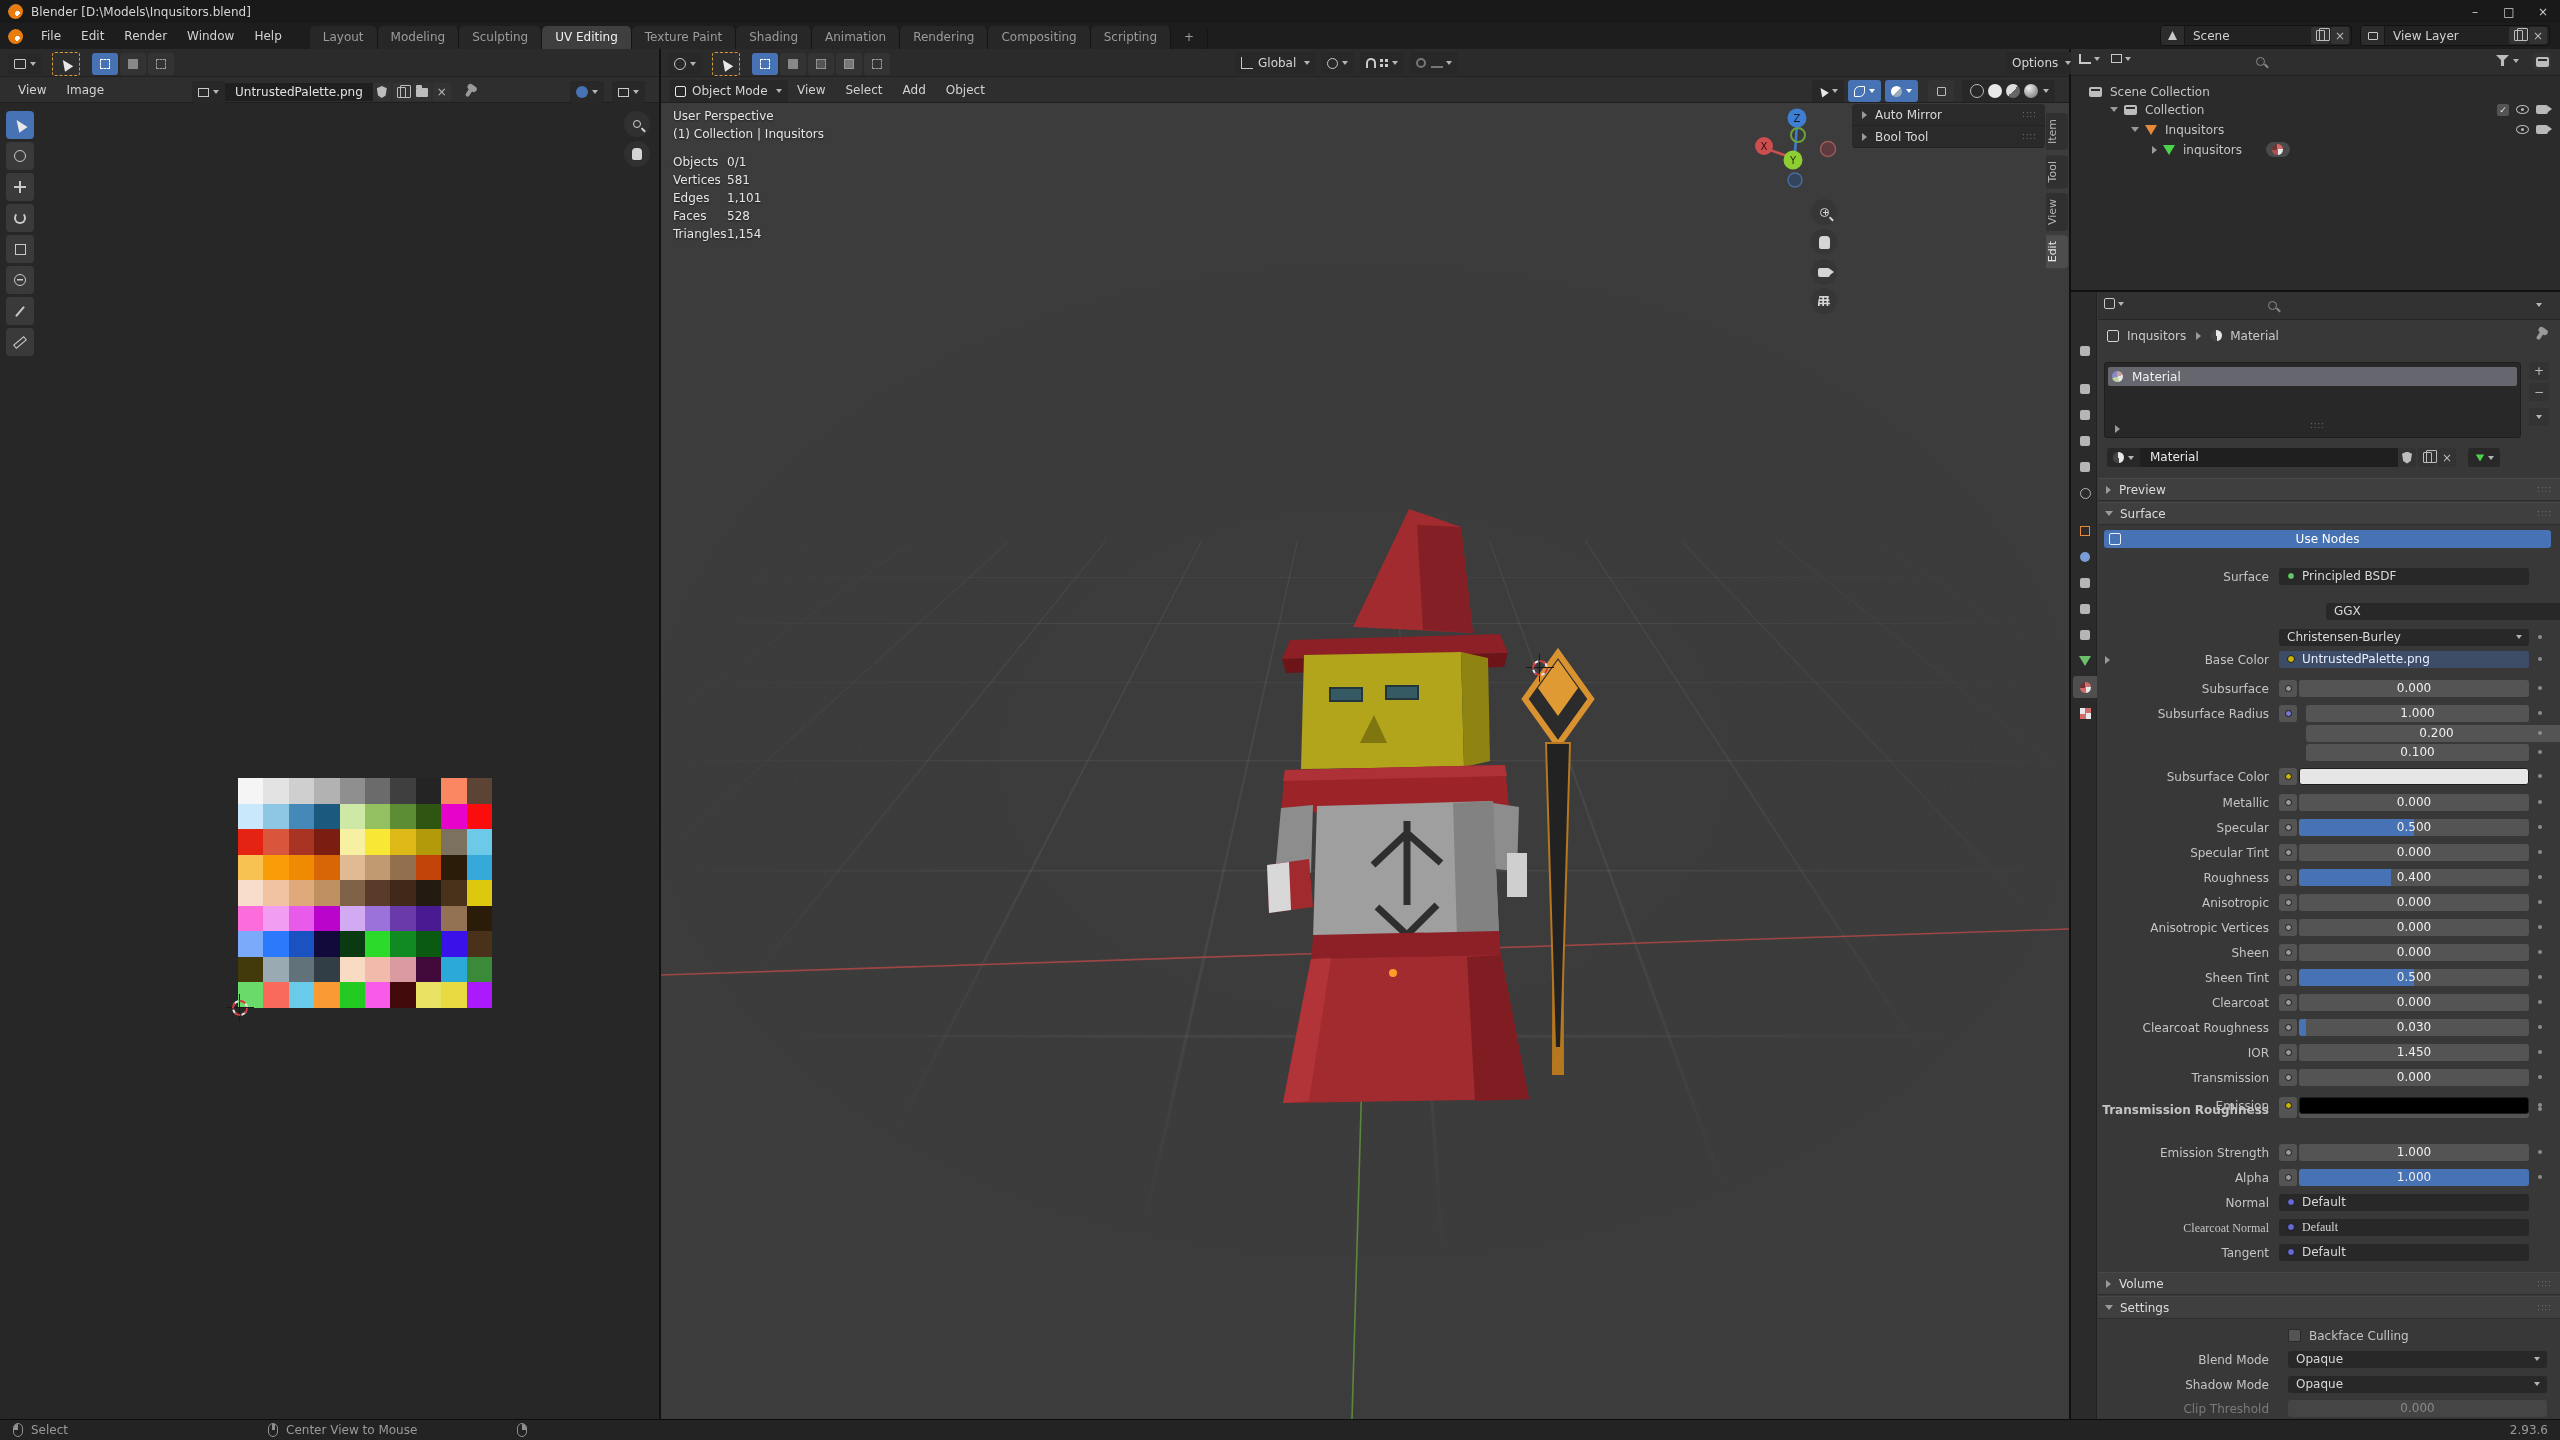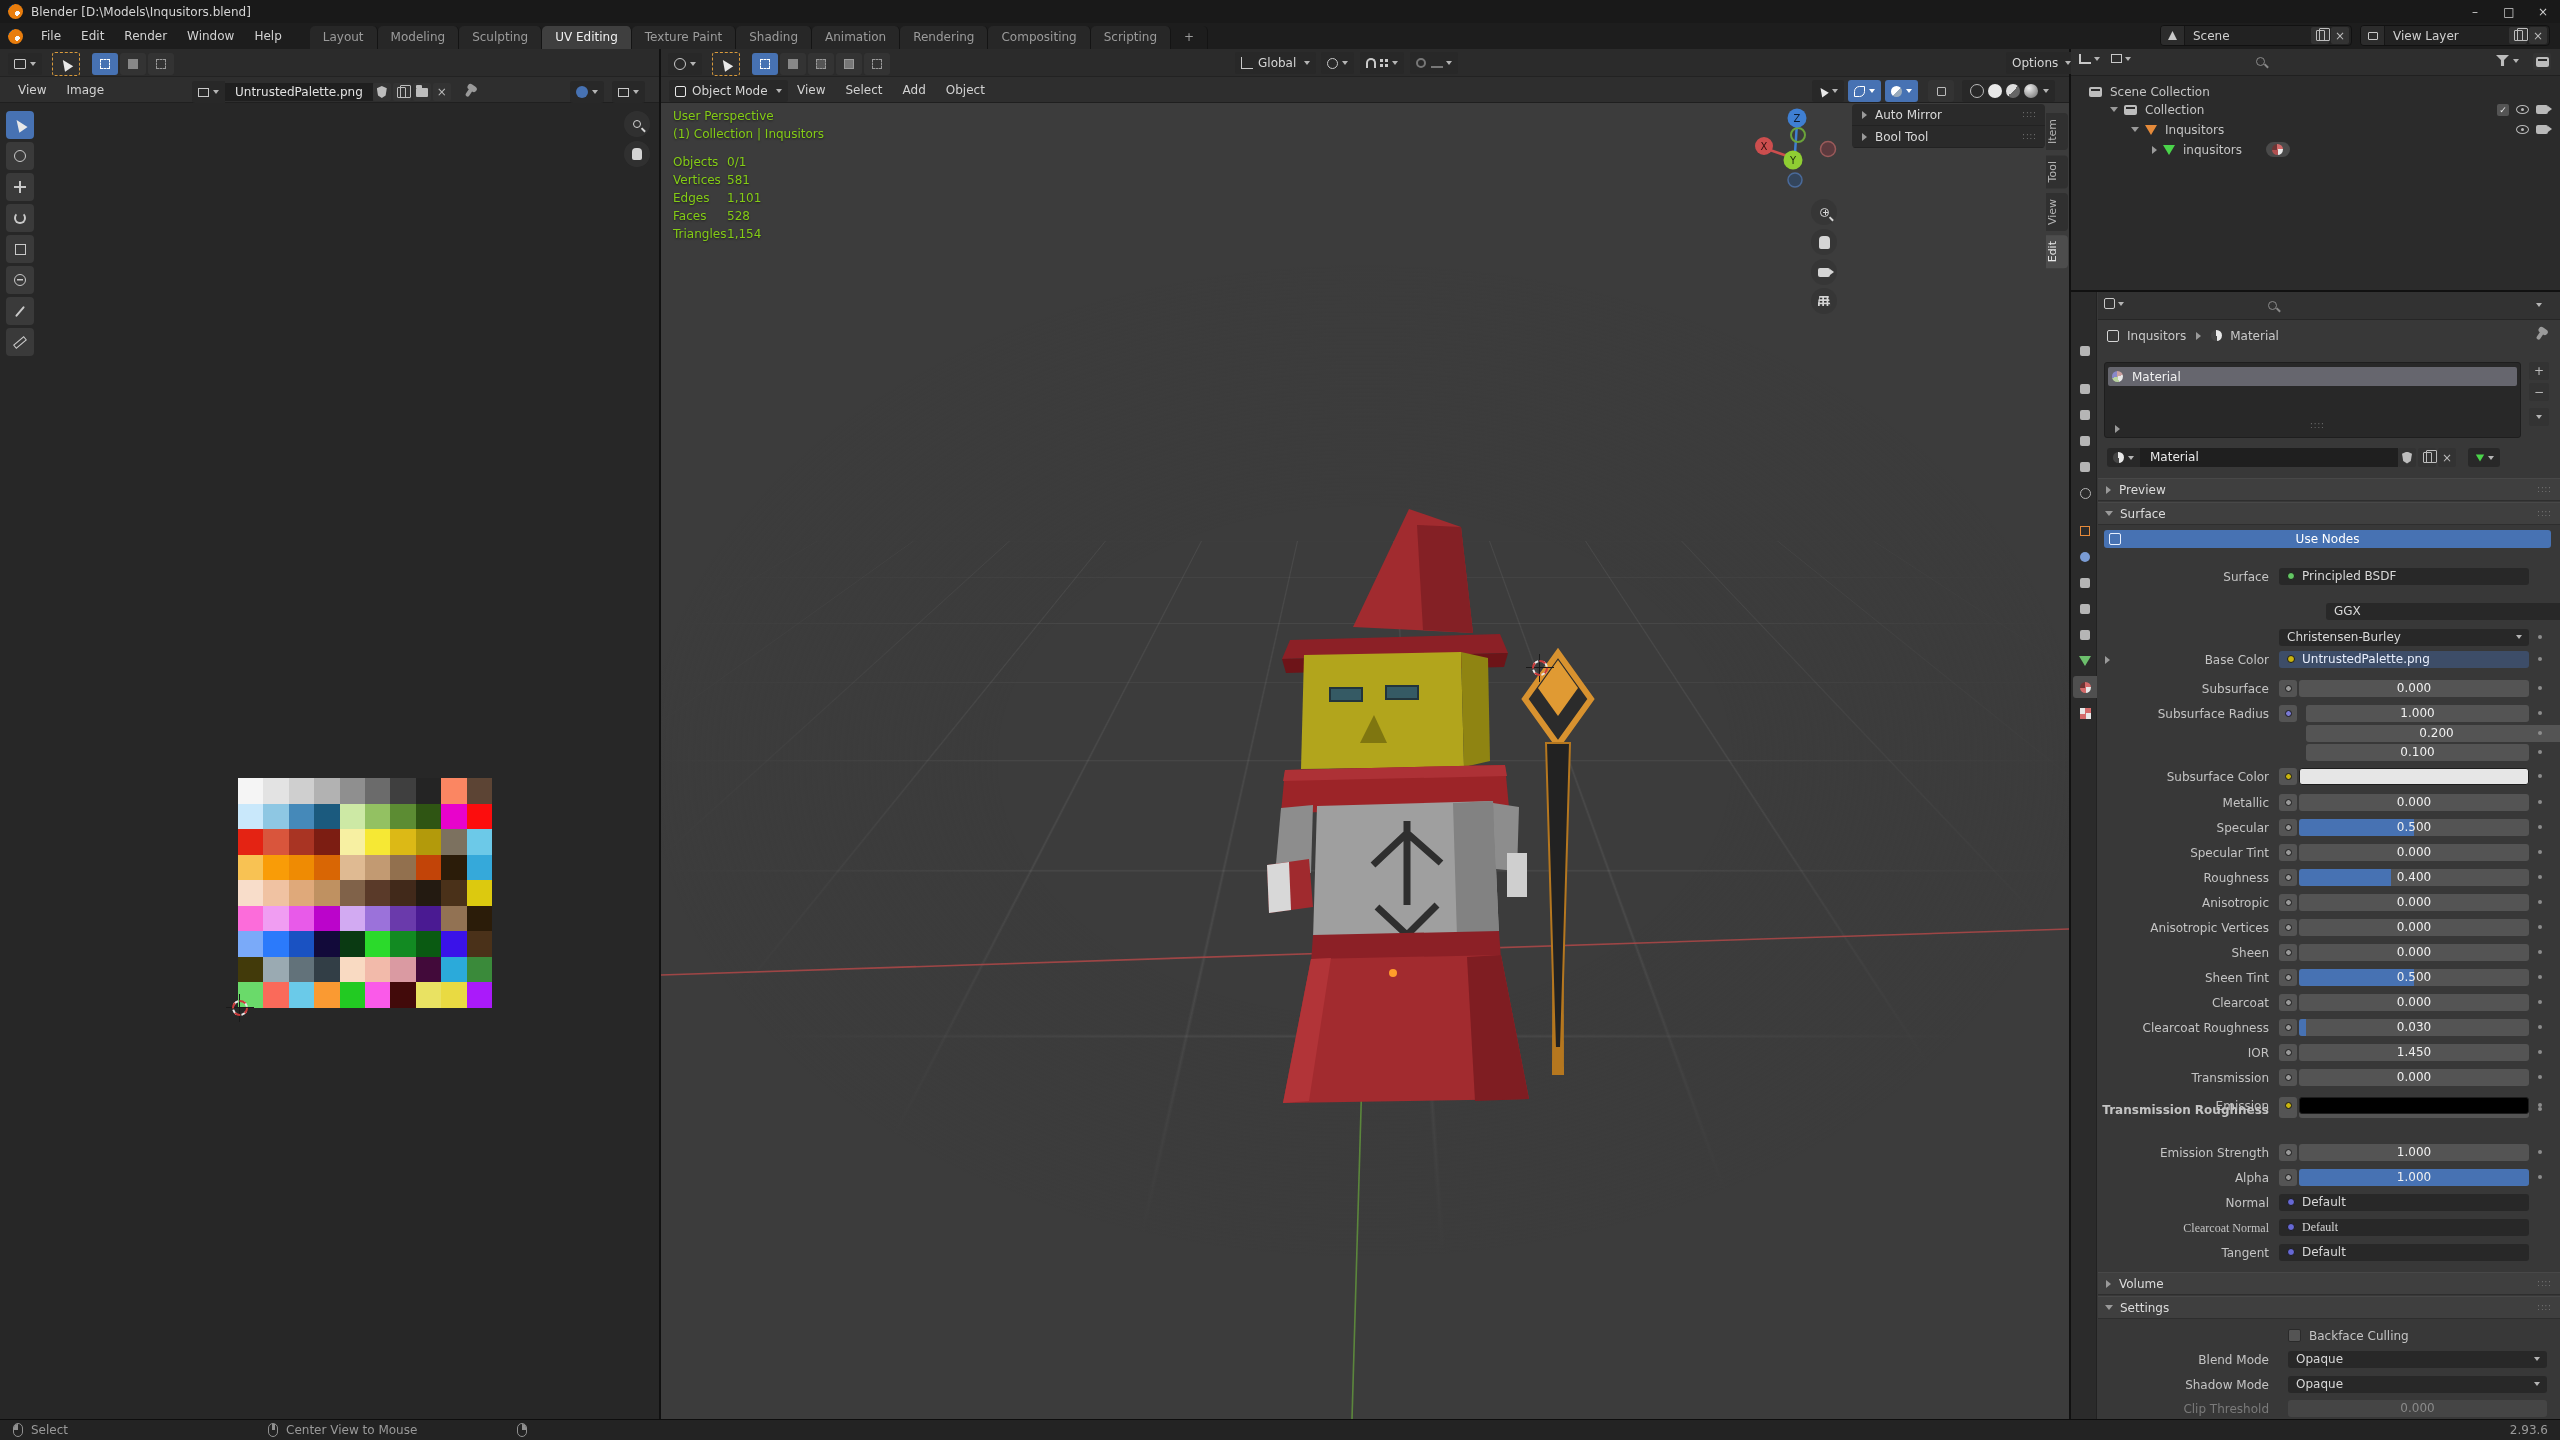--- a/index.html
+++ b/index.html
@@ -35,21 +35,21 @@
 #vp .canvas{background:#3c3c3c}
 .toolbtn{width:26px;height:22px;background:#333;border-radius:3px;margin-right:2px;display:flex;align-items:center;justify-content:center}
 .toolbtn.blue{background:#4772b3}
 .tweak{width:28px;height:24px;border:1px dashed #d89a3c;border-radius:3px;display:flex;align-items:center;justify-content:center;background:#2e2e2e}
 .arrowglyph{width:0;height:0;border-left:5px solid transparent;border-right:5px solid transparent;border-bottom:11px solid #e8e8e8;transform:rotate(-35deg)}
 .ddgroup{height:22px;background:#282828;border-radius:3px;display:flex;align-items:center;padding:0 6px;color:#d5d5d5}
 
 .grid3d{position:absolute;left:-420px;top:438px;width:2260px;height:1750px;background-image:linear-gradient(rgba(255,255,255,.065) 1px,transparent 1px),linear-gradient(90deg,rgba(255,255,255,.065) 1px,transparent 1px);background-size:96px 96px;transform:perspective(900px) rotateX(70deg);transform-origin:50% 0}
 .gridfade{position:absolute;left:0;top:0;width:1408px;height:1316px;background:radial-gradient(ellipse 62% 46% at 50% 50%,rgba(60,60,60,0) 42%,#3c3c3c 82%)}
 
-.ovl{color:#84cc16;text-shadow:0 1px 2px rgba(0,0,0,.5)}
+.ovl{color:#e5e5e5;text-shadow:0 1px 2px rgba(0,0,0,.5)}
 .statrow{display:flex;height:18px;align-items:center}
 .statrow .sl{width:54px}
 
 .npanel{position:absolute;left:1191px;top:1px;width:193px;background:rgba(41,41,41,.95);border-radius:4px;overflow:hidden}
 .np-row{height:22px;display:flex;align-items:center;color:#d8d8d8;border-bottom:1px solid #222}
 .grip{color:#777;font-size:8px;letter-spacing:1px;margin-left:auto;margin-right:8px}
 .ntab{position:absolute;left:1385px;width:22px;background:#303030;color:#b5b5b5;border-radius:4px 0 0 4px;writing-mode:vertical-rl;transform:rotate(180deg);text-align:center;padding:6px 0;font-size:11px}
 .ntab.active{background:#4d4d4d;color:#e8e8e8}
 
 .navbtn{position:absolute;left:1150px;width:26px;height:26px;border-radius:50%;background:rgba(52,52,52,.75);display:flex;align-items:center;justify-content:center}

